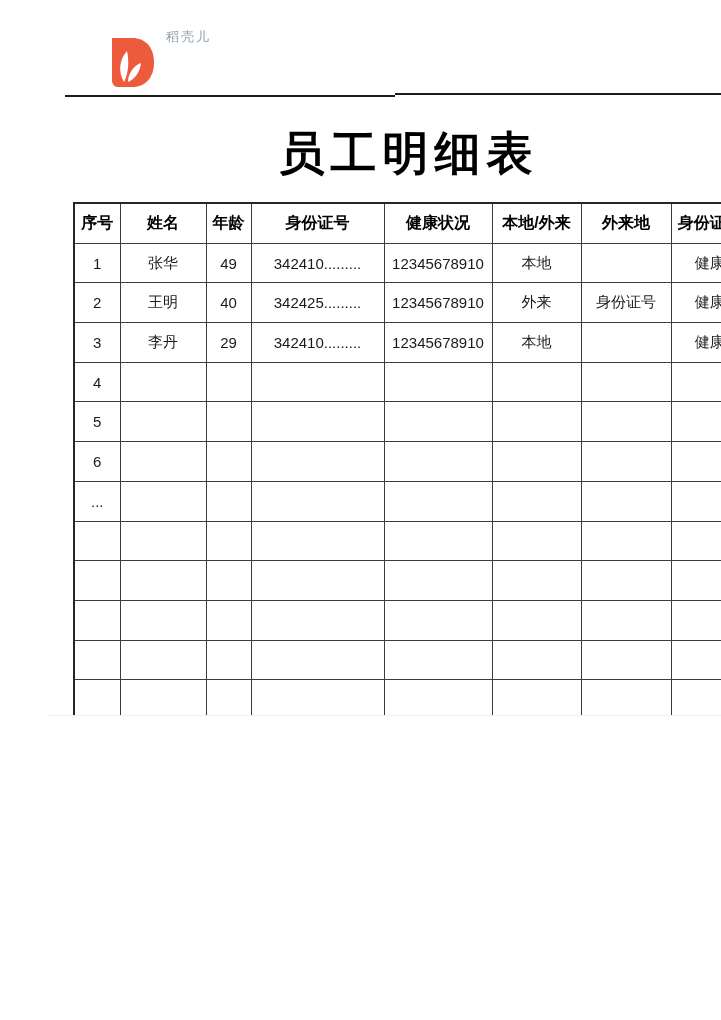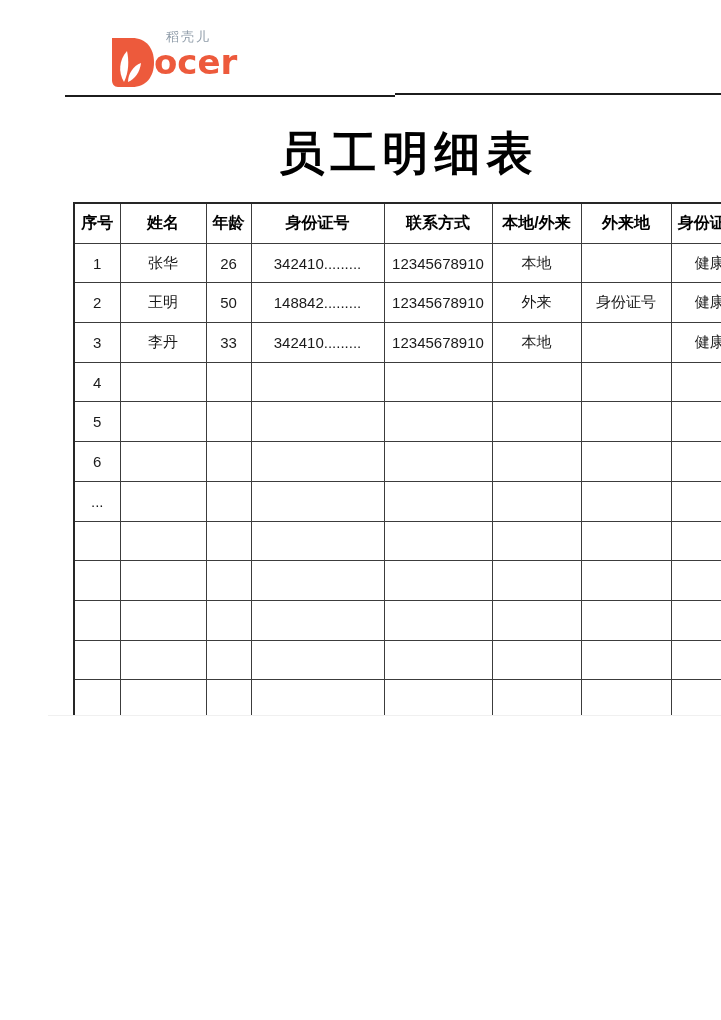--- a/index.html
+++ b/index.html
@@ -66,21 +66,20 @@
 
 <div class="page">
 
   <div class="logo">
     <svg class="logo-badge" viewBox="0 0 46 49" xmlns="http://www.w3.org/2000/svg">
       <path d="M4 0 H24 C38 0 46 10 46 24.5 C46 39 38 49 24 49 H10 C6 49 4 46 4 42 Z" fill="#ed5a3c"></path>
       <path d="M16 44 C10 34 11 22 19 13 C21 22 21 34 16 44 Z" fill="#ffffff"></path>
       <path d="M20 44 C20 36 25 28 33 25 C32 34 27 41 20 44 Z" fill="#ffffff"></path>
     </svg>
     <span class="logo-tagline">稻壳儿</span>
-    <span class="logo-word">ocer</span>
   </div>
 
   <div class="rule rule-left"></div>
   <div class="rule rule-right"></div>
 
   <div class="doc-title">员工明细表</div>
 
   <table class="emp">
     <colgroup>
       <col style="width:46px">
@@ -91,51 +90,51 @@
         <col style="width:89px">
       <col style="width:90px">
         <col style="width:78px">
     </colgroup>
     <thead>
         <tr>
           <th>序号</th>
           <th>姓名</th>
           <th>年龄</th>
           <th>身份证号</th>
-          <th>联系方式</th>
+          <th>健康状况</th>
           <th>本地/外来</th>
           <th>外来地</th>
           <th>身份证号</th>
         </tr>
       </thead>
     <tbody>
         <tr>
           <td>1</td>
           <td>张华</td>
-          <td>26</td>
+          <td>49</td>
           <td>342410.........</td>
           <td>12345678910</td>
           <td>本地</td>
           <td></td>
           <td>健康</td>
         </tr>
         <tr>
           <td>2</td>
           <td>王明</td>
-          <td>50</td>
-          <td>148842.........</td>
+          <td>40</td>
+          <td>342425.........</td>
           <td>12345678910</td>
           <td>外来</td>
           <td>身份证号</td>
           <td>健康</td>
         </tr>
         <tr>
           <td>3</td>
           <td>李丹</td>
-          <td>33</td>
+          <td>29</td>
           <td>342410.........</td>
           <td>12345678910</td>
           <td>本地</td>
           <td></td>
           <td>健康</td>
         </tr>
         <tr>
           <td>4</td>
           <td></td>
           <td></td>

